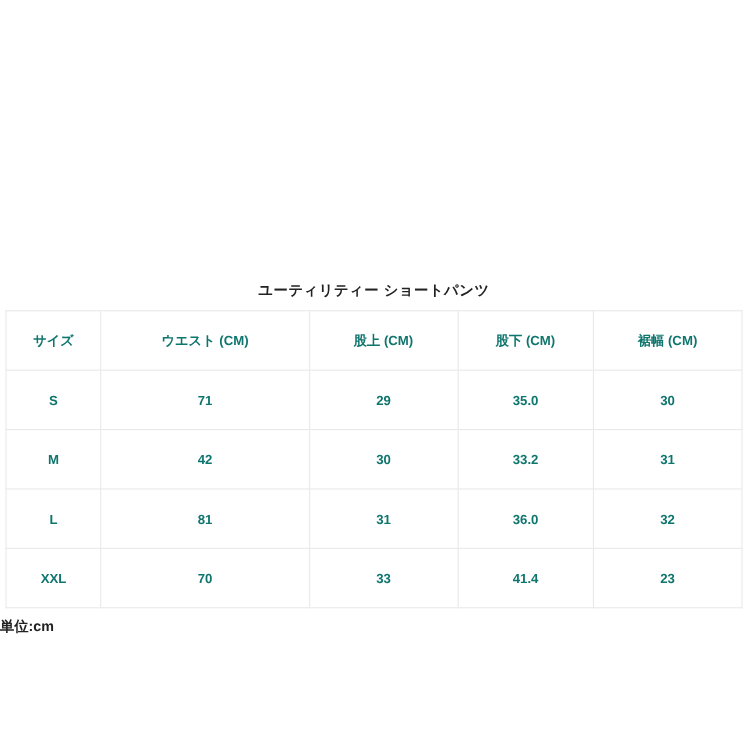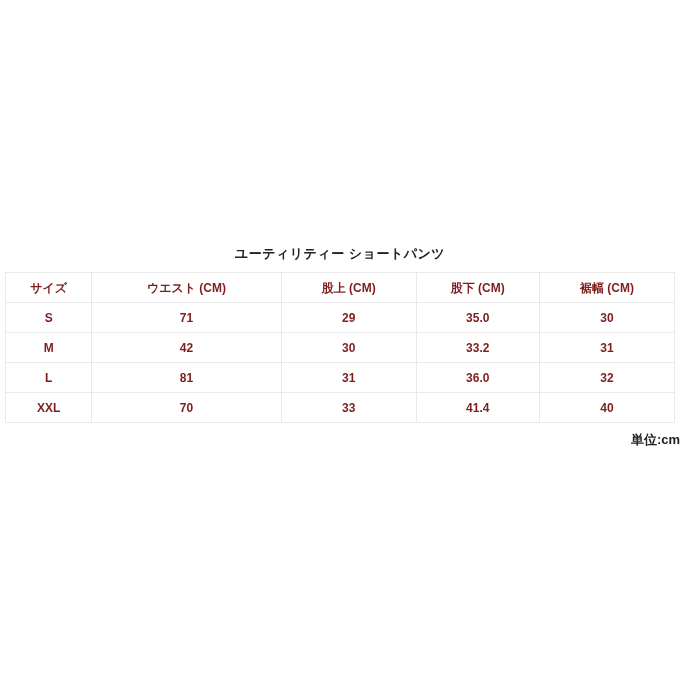--- a/index.html
+++ b/index.html
@@ -11,21 +11,21 @@
     overflow: hidden;
     font-family: "Liberation Sans", "DejaVu Sans", sans-serif;
   }
   .page {
     width: 680px;
     height: 680px;
     position: relative;
   }
   .content {
     position: absolute;
-    top: 245px;
+    top: 255px;
     left: 0;
     width: 680px;
   }
   .chart-title {
     font-size: 13px;
     font-weight: bold;
     color: #222222;
     text-align: center;
     margin: 0 0 9px 0;
     letter-spacing: 0.5px;
@@ -36,37 +36,37 @@
     border-collapse: collapse;
     table-layout: fixed;
   }
   table.size-chart th,
   table.size-chart td {
     border: 1px solid #e9e9e9;
     text-align: center;
     vertical-align: middle;
     font-size: 12px;
     font-weight: bold;
-    color: #7f1d1d;
-    padding: 6px 2px;
+    color: #0f766e;
+    padding: 18px 2px;
     height: 17px;
     line-height: 16px;
     overflow: hidden;
     white-space: nowrap;
   }
   .col-size  { width: 12.9%; }
   .col-waist { width: 28.3%; }
   .col-rise  { width: 20.2%; }
   .col-inseam{ width: 18.4%; }
   .col-hem   { width: 20.2%; }
   .unit-note {
     font-size: 13px;
     font-weight: bold;
     color: #222222;
-    text-align: right;
+    text-align: left;
     margin-top: 8px;
   }
 </style>
 </head>
 <body>
 
 <div class="page">
   <div class="content">
 
     <h1 class="chart-title">ユーティリティー ショートパンツ</h1>
@@ -108,21 +108,21 @@
           <td>81</td>
           <td>31</td>
           <td>36.0</td>
           <td>32</td>
         </tr>
         <tr>
           <td>XXL</td>
           <td>70</td>
           <td>33</td>
           <td>41.4</td>
-          <td>40</td>
+          <td>23</td>
         </tr>
       </tbody>
     </table>
 
     <div class="unit-note">単位:cm</div>
 
   </div>
 </div>
 
 </body></html>

